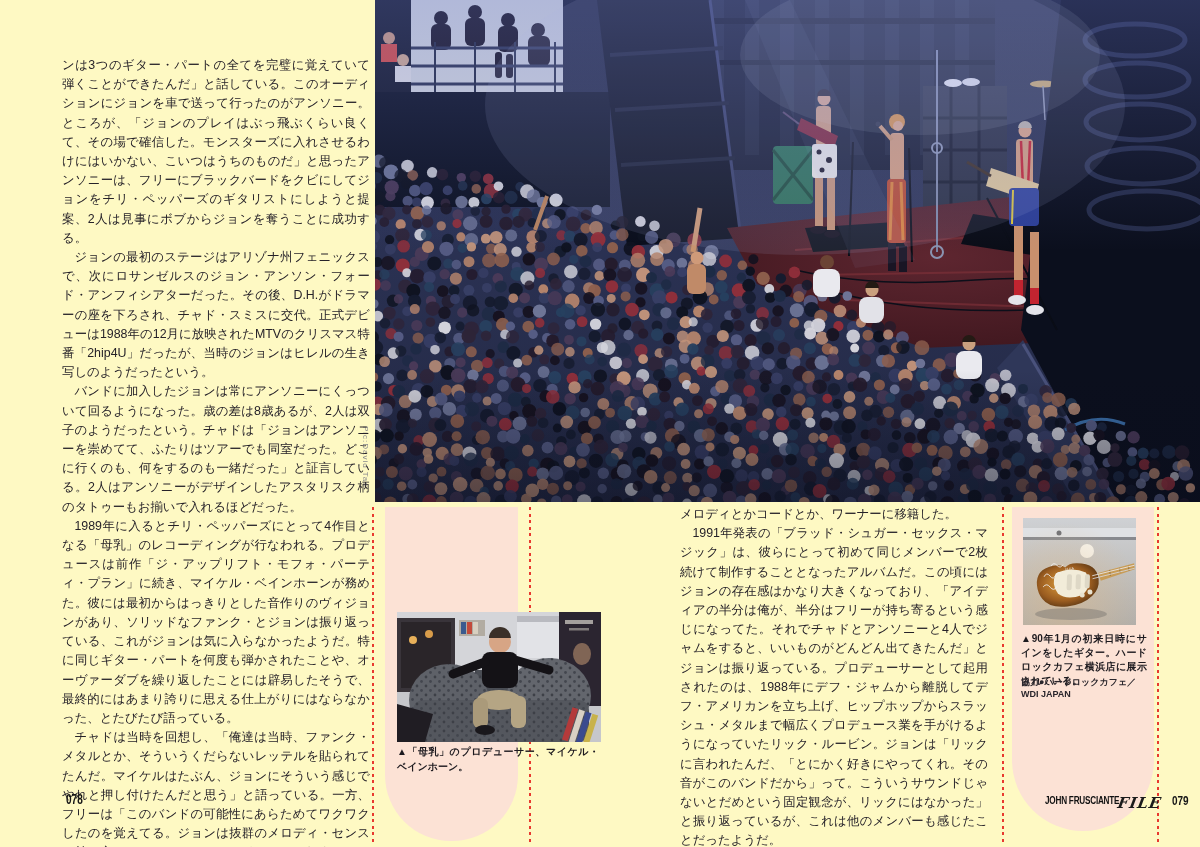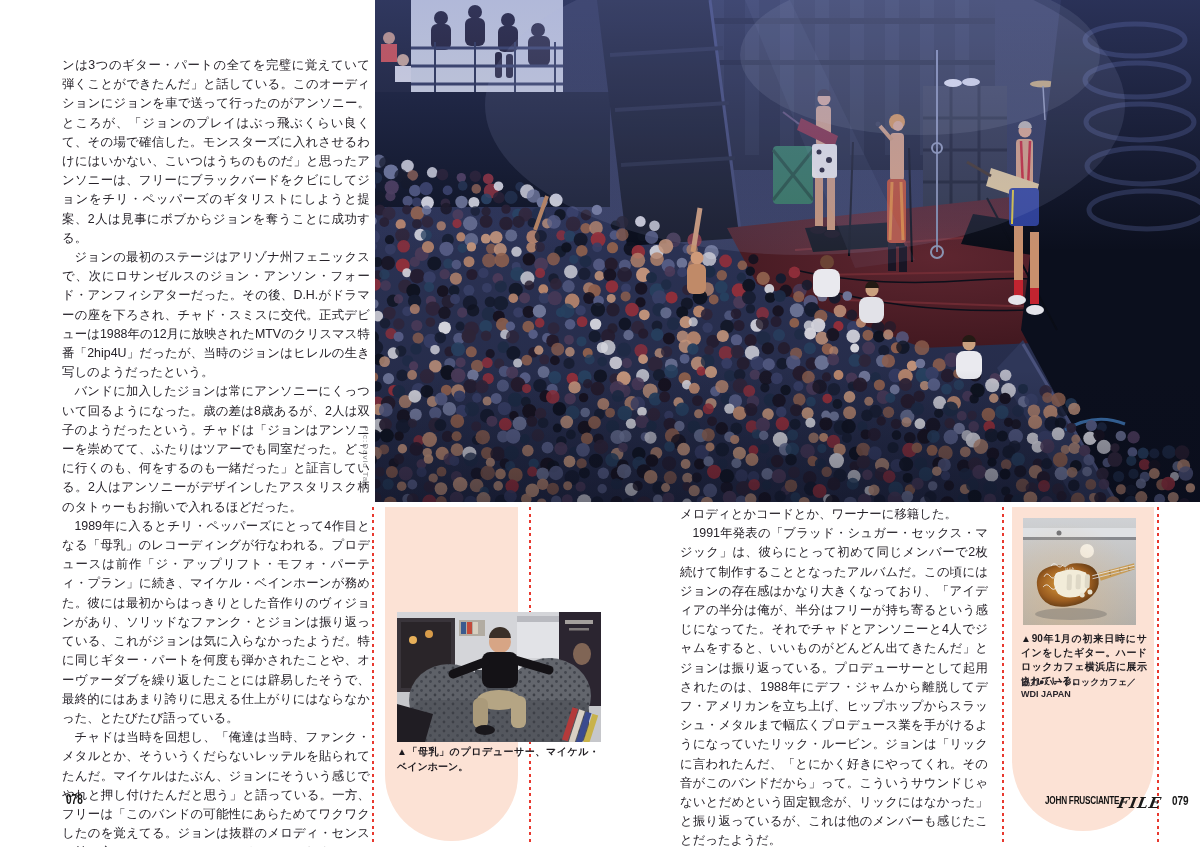--- a/index.html
+++ b/index.html
@@ -1,17 +1,17 @@
 <!DOCTYPE html>
 <html><head>
 <meta charset="utf-8">
 <style>
   html,body { margin:0; padding:0; background:#e8e8e8; }
   .canvas {
-    position:relative; width:1200px; height:847px; background:#ffffff;
+    position:relative; width:1200px; height:847px; background:#fef9c3;
     overflow:hidden; font-family:"Liberation Sans", sans-serif;
   }
   
   .concert { position:absolute; left:375px; top:0; width:825px; height:502px; display:block; }
   .pic-credit {
     position:absolute; left:361px; top:426px; writing-mode:vertical-rl; text-orientation:mixed;
     font-size:8px; color:#8a8a8e; letter-spacing:1px;
   }
   
   .col { position:absolute; width:308px; font-size:12.4px; line-height:19.2px;

